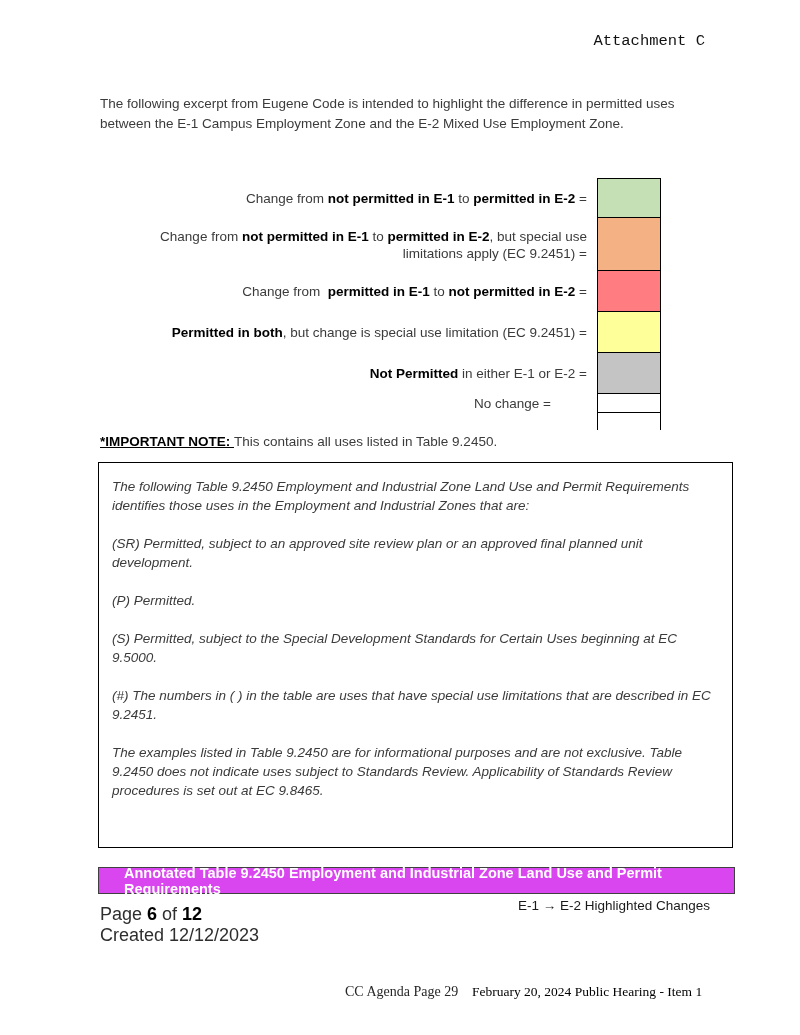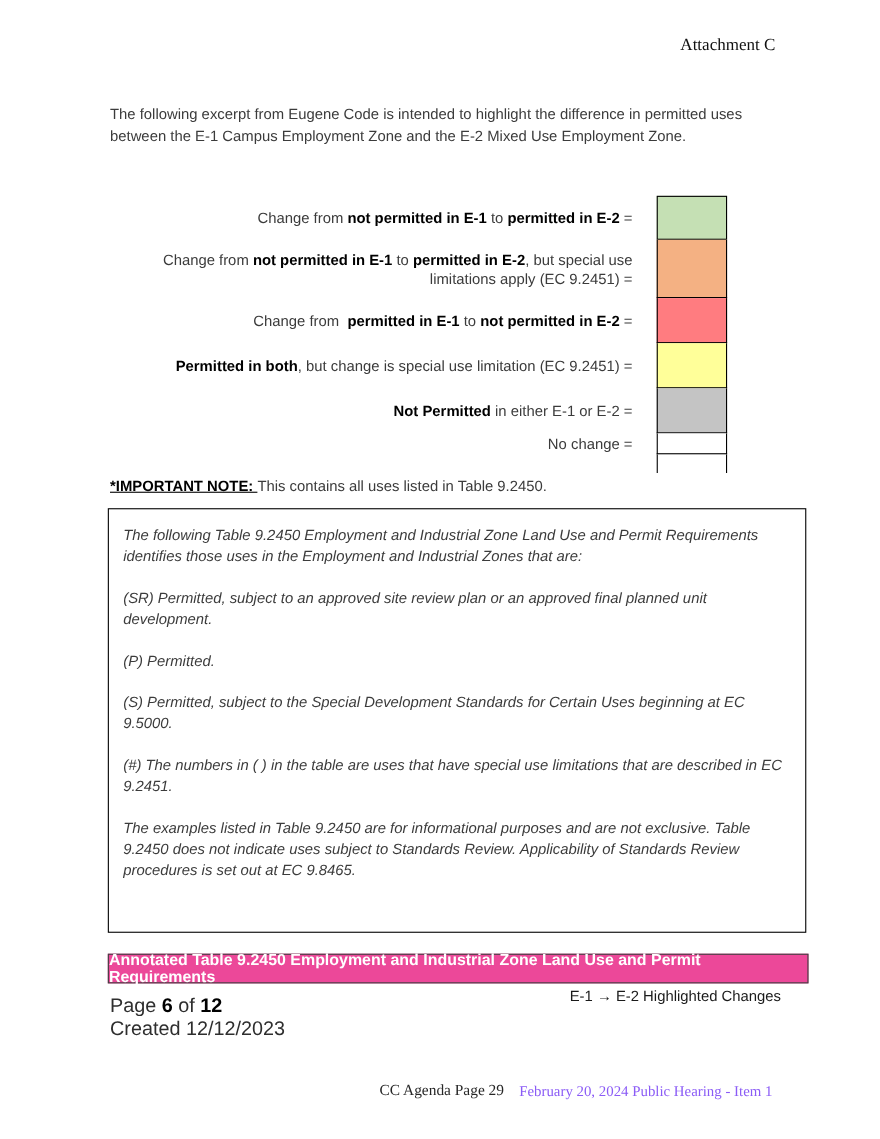--- a/index.html
+++ b/index.html
@@ -6,32 +6,32 @@
   html,body { background:#fff; }
   body { font-family:"Liberation Sans", sans-serif; color:#3b3b3b; }
   .page {
     position:relative; width:800px; height:1035px; margin:0 auto;
     background:#fff; overflow:hidden;
   }
   .b { font-weight:bold; color:#000; }
 
   
   .attachment { position:absolute; top:32px; right:95px;
-    font-family:Liberation Serif, serif; font-size:15.5px; color:#111; }
+    font-family:Liberation Mono, monospace; font-size:15.5px; color:#111; }
 
   
   .intro { position:absolute; top:94px; left:100px; width:618px;
     font-size:13.5px; line-height:20px; }
 
   
   .legend { position:absolute; top:178px; left:132px; width:529px; }
   .lrow { display:flex; }
   .lrow-0 { height:40px; } .lrow-1 { height:53px; } .lrow-2 { height:41px; }
-  .lrow-3 { height:41px; } .lrow-4 { height:41px; } .lrow-5 { height:19px; }
-  .legend-text { flex:1; display:flex; align-items:center; padding-right:22px; }
+  .lrow-3 { height:41px; } .lrow-4 { height:41px; } .lrow-5 { height:19px;gap:36px; }
+  .legend-text { flex:1; display:flex; align-items:center; padding-right:10px; }
   .legend-line { flex:1; text-align:right; white-space:pre-wrap;
     font-size:13.5px; line-height:17px; }
   .swatch { width:64px; border:1px solid #000; border-top:none; }
   .lrow-0 .swatch { border-top:1px solid #000; }
   .swatch-partial { margin-left:465px; width:64px; height:17px;
     border-left:1px solid #000; border-right:1px solid #000; background:#fff; }
 
   
   .note { position:absolute; top:433px; left:100px; width:620px;
     font-size:13.5px; line-height:18px; }
@@ -113,25 +113,25 @@
 
   <div class="info-box">
     <p>The following Table 9.2450 Employment and Industrial Zone Land Use and Permit Requirements identifies those uses in the Employment and Industrial Zones that are:</p>
     <p>(SR) Permitted, subject to an approved site review plan or an approved final planned unit development.</p>
     <p>(P) Permitted.</p>
     <p>(S) Permitted, subject to the Special Development Standards for Certain Uses beginning at EC 9.5000.</p>
     <p>(#) The numbers in ( ) in the table are uses that have special use limitations that are described in EC 9.2451.</p>
     <p>The examples listed in Table 9.2450 are for informational purposes and are not exclusive. Table 9.2450 does not indicate uses subject to Standards Review. Applicability of Standards Review procedures is set out at EC 9.8465.</p>
   </div>
 
-  <div class="banner" style="background: #ec4899;">Annotated Table 9.2450 Employment and Industrial Zone Land Use and Permit Requirements</div>
+  <div class="banner" style="background: #d946ef; padding-left: 25px;">Annotated Table 9.2450 Employment and Industrial Zone Land Use and Permit Requirements</div>
 
   <div class="subheader">E-1 → E-2 Highlighted Changes</div>
 
   <div class="page-info">
     <div><span>Page </span><span class="b">6</span><span> of </span><span class="b">12</span></div>
     <div>Created 12/12/2023</div>
   </div>
 
   <div class="footer-agenda">CC Agenda Page 29</div>
-  <div class="footer-hearing" style="color: #8b5cf6;">February 20, 2024 Public Hearing - Item 1</div>
+  <div class="footer-hearing" style="color: #000000;">February 20, 2024 Public Hearing - Item 1</div>
 
 </div>
 
 </body></html>

